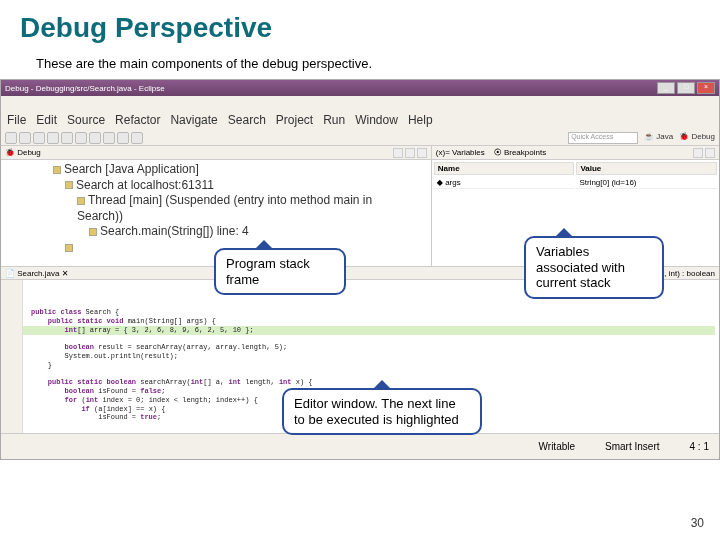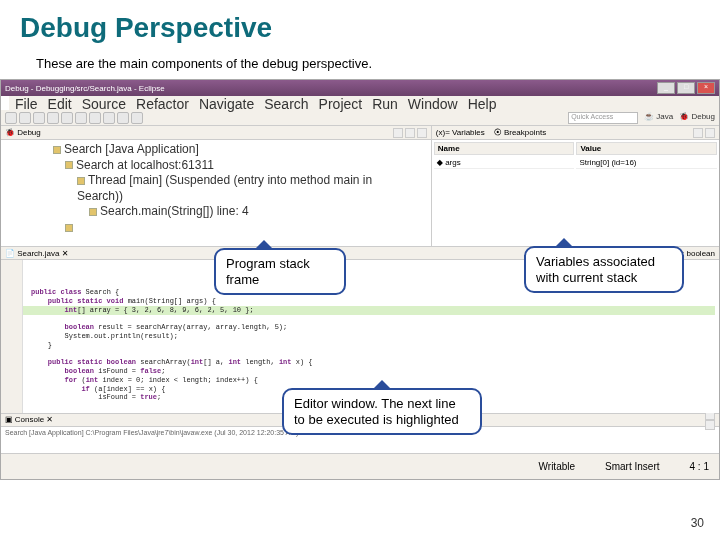--- a/index.html
+++ b/index.html
@@ -4,21 +4,21 @@
 <style>
   * { box-sizing: border-box; margin: 0; padding: 0; }
   body { width: 720px; height: 540px; background: #fff; font-family: Arial, sans-serif; position: relative; overflow: hidden; }
   .slide-title { color: #0e6b7a; font-size: 28px; font-weight: bold; padding: 12px 20px 4px; }
   .slide-sub { font-size: 13px; padding: 8px 36px 6px; }
   .ide { margin: 2px 0 0 0; border: 1px solid #aaa; font-size: 8px; }
   .titlebar { height: 16px; background: linear-gradient(#8b5a8b, #6a416a); color: #fff; display: flex; align-items: center; padding: 0 4px; justify-content: space-between; }
   .titlebar .winbtn { display: flex; gap: 2px; }
   .titlebar .wb { width: 18px; height: 12px; background: #ddd; border: 1px solid #999; font-size: 7px; text-align: center; }
   .titlebar .wbx { background: #d9534f; color: #fff; }
-  .menubar { background: #f3f0ea; height: 14px; display: flex; gap: 10px; padding: 0 6px; font-size: 14px; color: #333; margin-left: 8px; }
+  .menubar { background: #f3f0ea; height: 14px; display: flex; gap: 10px; padding: 17px 6px; font-size: 12px; color: #333; }
   .toolbar { background: #f3f0ea; height: 16px; border-bottom: 1px solid #ccc; display: flex; align-items: center; padding: 0 4px; gap: 3px; justify-content: space-between; }
   .toolbar .ticons { display: flex; gap: 2px; }
   .ticon { width: 12px; height: 12px; background: #e8e8e8; border: 1px solid #bbb; border-radius: 2px; }
   .toolbar .right { display: flex; align-items: flex-start; gap: 6px; }
   .qa { width: 70px; height: 12px; border: 1px solid #bbb; background: #fff; font-size: 7px; padding: 0 2px; color: #999; }
   .persp { font-size: 8px; display: flex; gap: 6px; color: #333; }
   .panes { display: flex; height: 120px; }
   .left-pane { width: 60%; border-right: 1px solid #ccc; background: #fff; }
   .right-pane { width: 40%; background: #fff; }
   .tabhdr { background: #f3f0ea; height: 14px; border-bottom: 1px solid #ccc; display: flex; align-items: center; padding: 0 4px; font-size: 8px; justify-content: space-between; }
@@ -38,21 +38,21 @@
   .code { font-family: "Courier New", monospace; font-size: 7px; line-height: 1.25; padding: 2px 4px 2px 30px; position: relative; color: #222; white-space: pre; background: #fff; }
   .gutter { position: absolute; left: 0; top: 0; bottom: 0; width: 22px; background: #f3f0ea; border-right: 1px solid #ddd; }
   .code .kw { color: #7c2585; font-weight: bold; }
   .hl { background: #d9f0c7; display: block; margin-left: -30px; padding-left: 30px; }
   .console { height: 40px; }
   .status { height: 26px; background: #f3f0ea; border-top: 1px solid #ccc; font-size: 10px; display: flex; justify-content: flex-end; align-items: center; gap: 30px; padding: 0 10px; }
   .callout { position: absolute; background: #fff; border: 2px solid #2a4d9b; border-radius: 10px; padding: 6px 10px; font-size: 13px; line-height: 1.2; }
   .callout::after { content: ""; position: absolute; width: 0; height: 0; border: 8px solid transparent; }
   #co1 { top: 248px; left: 214px; width: 132px; }
   #co1::after { top: -18px; left: 40px; border-bottom-color: #2a4d9b; }
-  #co2 { top: 246px; left: 524px; width: 160px; }
+  #co2 { top: 236px; left: 524px; width: 140px; }
   #co2::after { top: -18px; left: 30px; border-bottom-color: #2a4d9b; }
   #co3 { top: 388px; left: 282px; width: 200px; }
   #co3::after { top: -18px; left: 90px; border-bottom-color: #2a4d9b; }
   .page-num { position: absolute; right: 16px; bottom: 10px; font-size: 12px; color: #333; }
 </style>
 </head>
 <body>
 
 <div class="slide-title">Debug Perspective</div>
 <div class="slide-sub">These are the main components of the debug perspective.</div>
@@ -161,30 +161,20 @@
     }
 
     <span class="kw">public static boolean</span> searchArray(<span class="kw">int</span>[] a, <span class="kw">int</span> length, <span class="kw">int</span> x) {
         <span class="kw">boolean</span> isFound = <span class="kw">false</span>;
         <span class="kw">for</span> (<span class="kw">int</span> index = 0; index &lt; length; index++) {
             <span class="kw">if</span> (a[index] == x) {
                 isFound = <span class="kw">true</span>;
     </div>
   </div>
 
-  <div class="console">
-    <div class="edtab">
-      <span>▣ <span>Console</span> ✕</span>
-      <div class="mini">
-          <div class="mini-i"></div>
-          <div class="mini-i"></div>
-        </div>
-    </div>
-    <div style="font-size:7px;padding:2px 4px;color:#666;">Search [Java Application] C:\Program Files\Java\jre7\bin\javaw.exe (Jul 30, 2012 12:20:35 AM)</div>
-  </div>
 
   <div class="status">
     <span>Writable</span>
     <span>Smart Insert</span>
     <span>4 : 1</span>
   </div>
 </div>
 
 <div class="callout" id="co1">Program stack frame</div>
 <div class="callout" id="co2">Variables associated with current stack</div>

